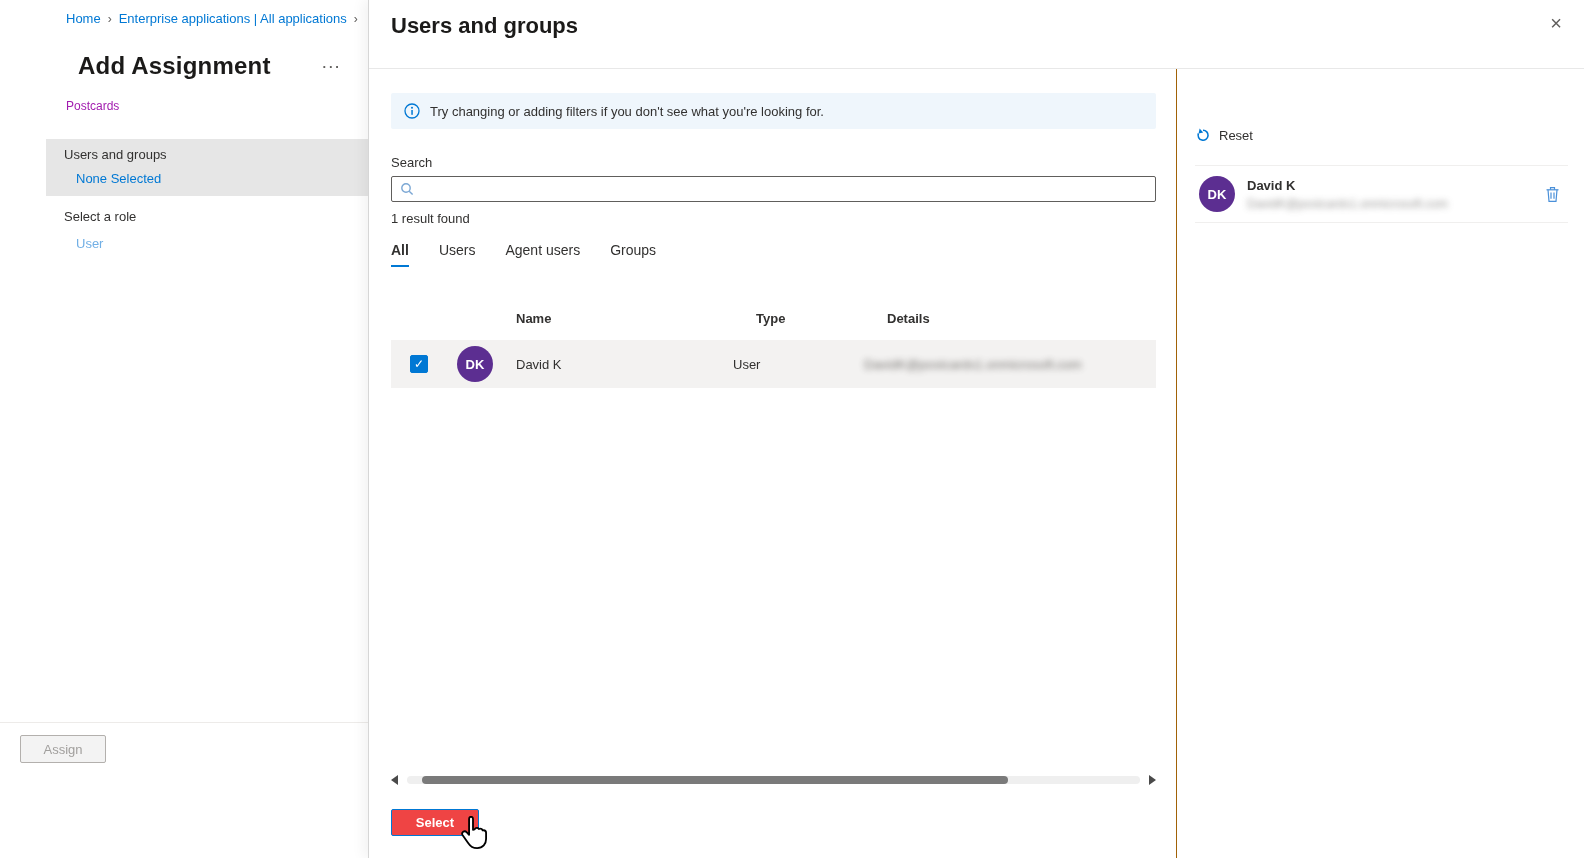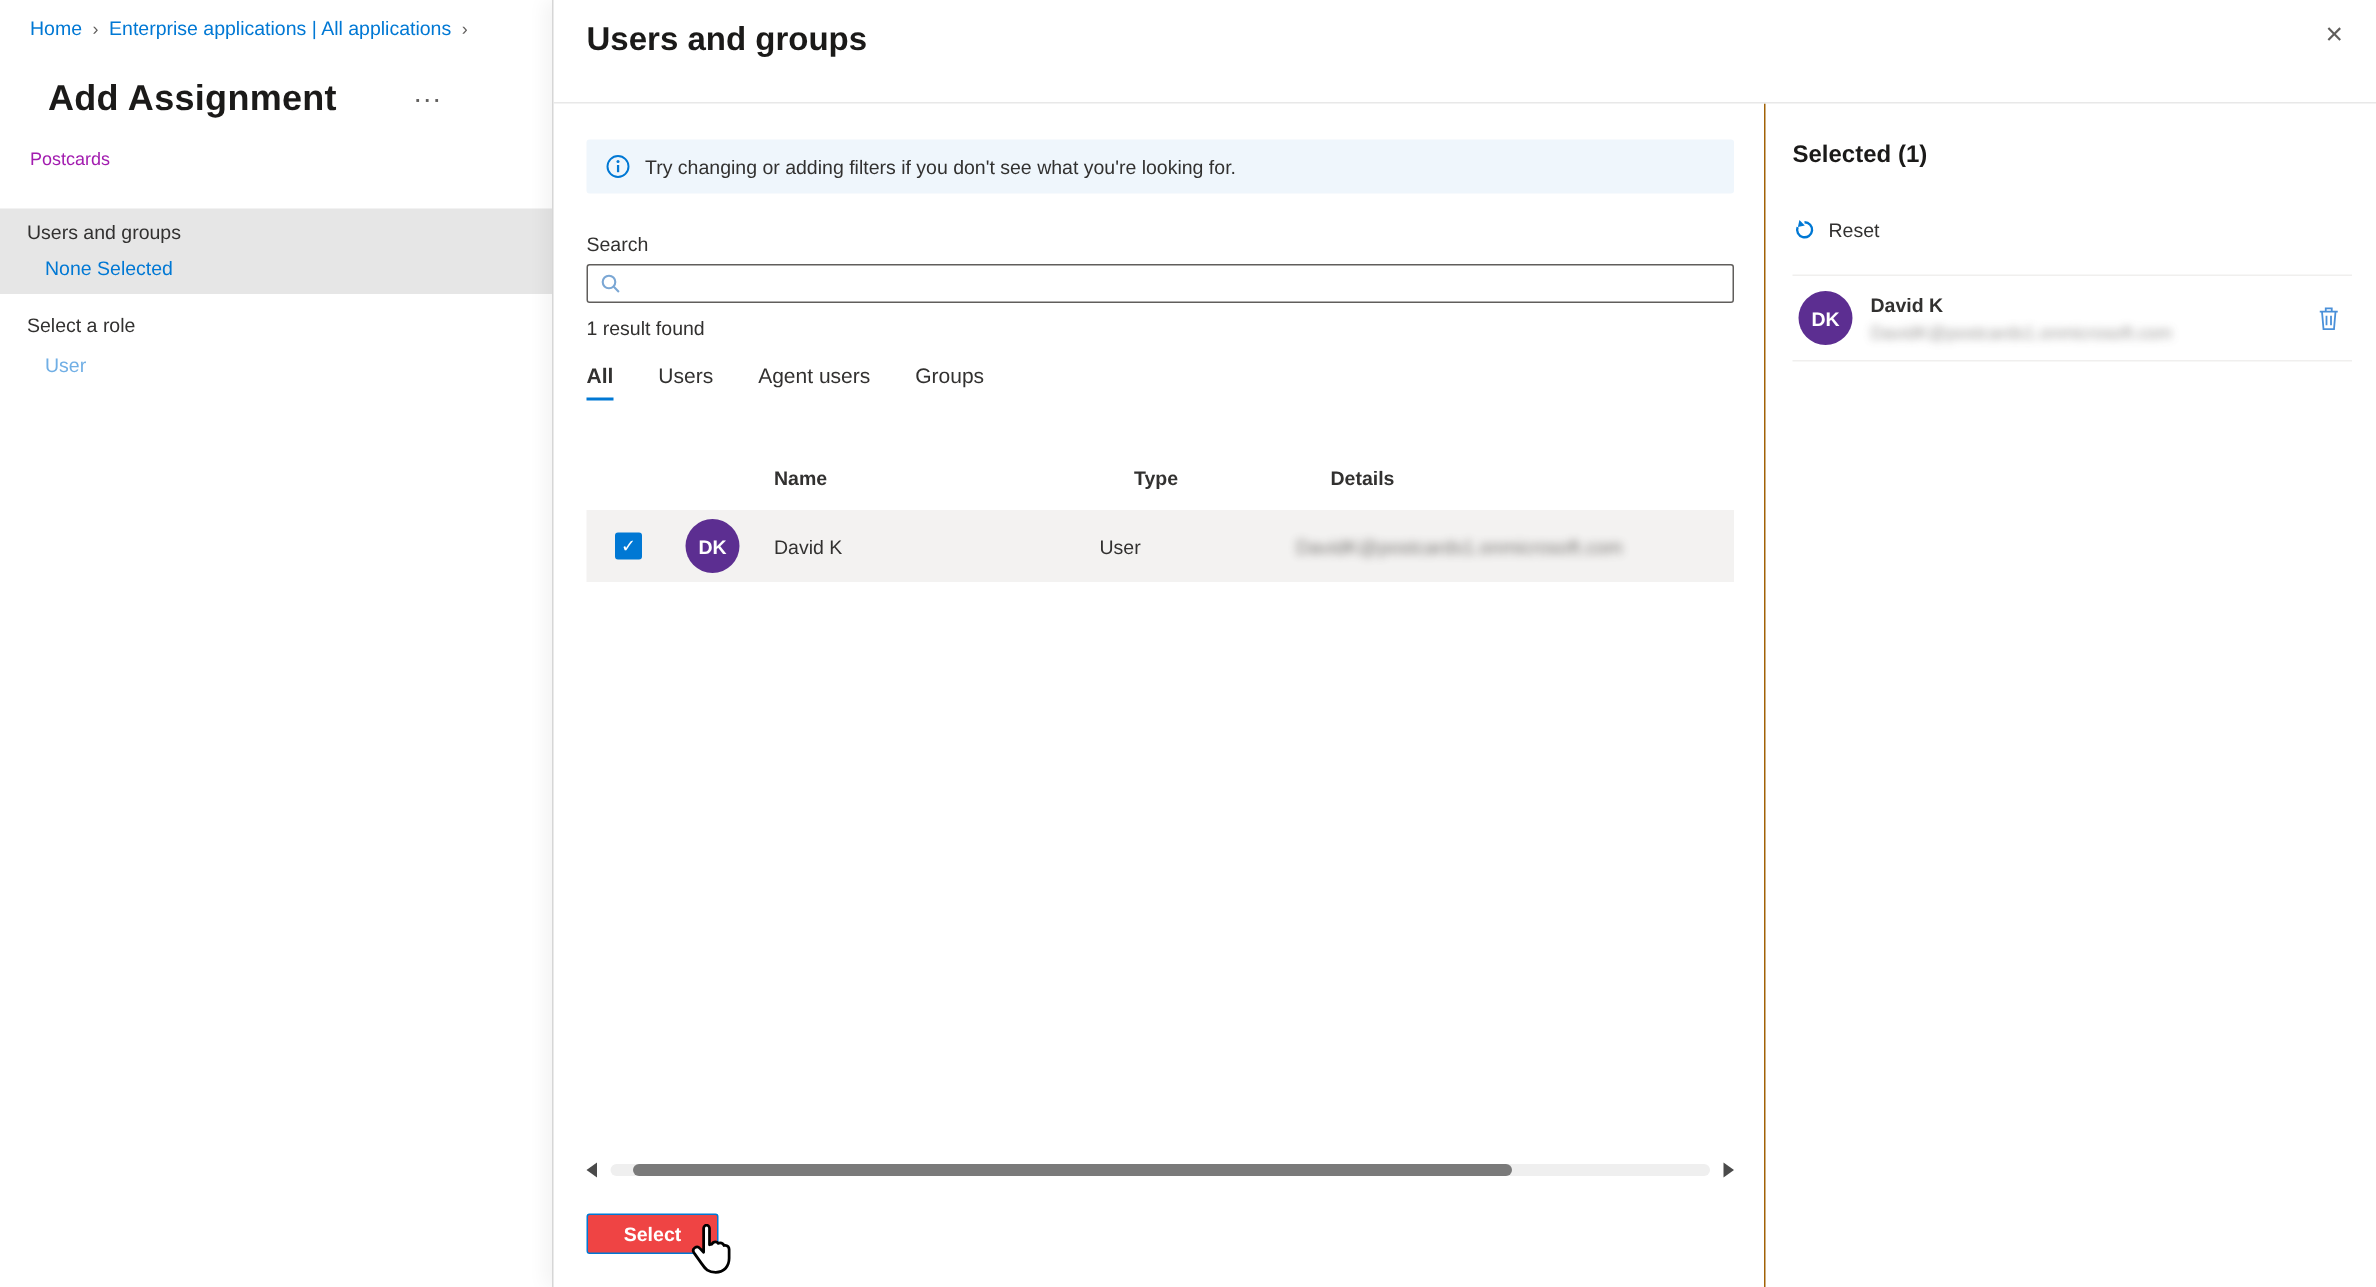--- a/index.html
+++ b/index.html
@@ -5,21 +5,21 @@
   * { box-sizing: border-box; }
   html,body { margin:0; padding:0; }
   body {
     width:1584px; height:858px; position:relative; overflow:hidden;
     background:#ffffff; color:#323130;
     font-family:"Liberation Sans", sans-serif; font-size:13px;
   }
   a { text-decoration:none; cursor:pointer; }
 
   
-  .left-panel { position:absolute; left:0; top:0; width:368px; height:780px; background:#fff; }
+  .left-panel { position:absolute; left:0; top:0; width:368px; height:780px; background:#fff;padding-left:46px; }
   .breadcrumb { padding:11px 0 0 20px; display:flex; gap:7px; align-items:center; white-space:nowrap; color:#605e5c; }
   .breadcrumb a { color:#0078d4; }
   .crumb-sep { color:#605e5c; font-size:12px; }
   .title-row { display:flex; align-items:center; padding-left:20px; margin-top:14px; }
   .page-title { margin:12px; font-size:24px; font-weight:700; color:#1b1a19; letter-spacing:.2px; }
   .more-btn { margin-left:34px; color:#605e5c; font-weight:700; letter-spacing:2px; background:none; border:none; cursor:pointer; font-size:13px; }
   .subtitle { padding-left:20px; margin-top:7px; font-size:12px; color:#a21caf; }
   .nav-active { margin-top:26px; background:#e6e6e6; padding:8px 0 10px 18px; cursor:pointer; }
   .nav-active .nav-label { color:#323130; }
   .nav-active .nav-link { display:block; margin-top:9px; margin-left:12px; color:#0078d4; }
@@ -103,20 +103,23 @@
   <div class="nav-active">
     <div class="nav-label">Users and groups</div>
     <a class="nav-link">None Selected</a>
   </div>
 
   <div class="role-section">
     <div>Select a role</div>
     <a class="role-link">User</a>
   </div>
 
+  <div class="left-footer">
+    <button class="assign-btn">Assign</button>
+  </div>
 </div>
 
 <div class="flyout">
   <div class="flyout-header">
     <h2 class="flyout-title">Users and groups</h2>
     <button class="close-btn">×</button>
   </div>
 
   <div class="flyout-body">
 
@@ -180,21 +183,20 @@
         <button class="select-btn">Select</button>
         <span class="cursor-hand">
           <svg width="32" height="34" viewBox="0 0 24 26">
             <path d="M9 2.2 C9 1.3 9.7 .6 10.5 .6 C11.3 .6 12 1.3 12 2.2 V10.6 L13.2 10.3 C13.5 9.6 14.2 9.1 15 9.1 C15.6 9.1 16.2 9.4 16.5 9.9 C16.8 9.7 17.1 9.6 17.5 9.6 C18.4 9.6 19.1 10.2 19.4 11 C19.6 10.9 19.9 10.9 20.1 10.9 C21.2 10.9 22 11.8 22 12.9 V17.5 C22 21.5 19.5 24.6 15.2 24.6 C11.4 24.6 9.9 23.1 8 20.2 L4.1 14.7 C3.5 13.8 3.7 12.7 4.5 12.1 C5.3 11.5 6.4 11.6 7.1 12.4 L9 14.4 Z" fill="#ffffff" stroke="#000000" stroke-width="1.4" stroke-linejoin="round"></path>
           </svg>
         </span>
       </div>
     </div>
 
     <div class="selected-col">
-      <h3 class="selected-title">Selected (1)</h3>
 
       <button class="reset-row">
         <span class="icon-btn">
           <svg width="16" height="16" viewBox="0 0 16 16">
             <path d="M8 3.2 A5 5 0 1 1 3.4 6.4" fill="none" stroke="#0078d4" stroke-width="1.6"></path>
             <path d="M4.6 1.6 L3.6 6.4 L8.2 5.4 Z" fill="#0078d4"></path>
           </svg>
         </span>
         <span>Reset</span>
       </button>

